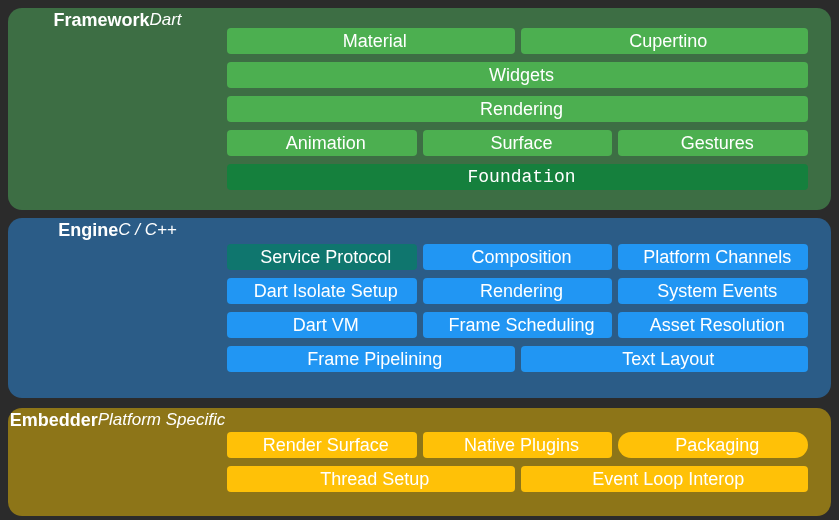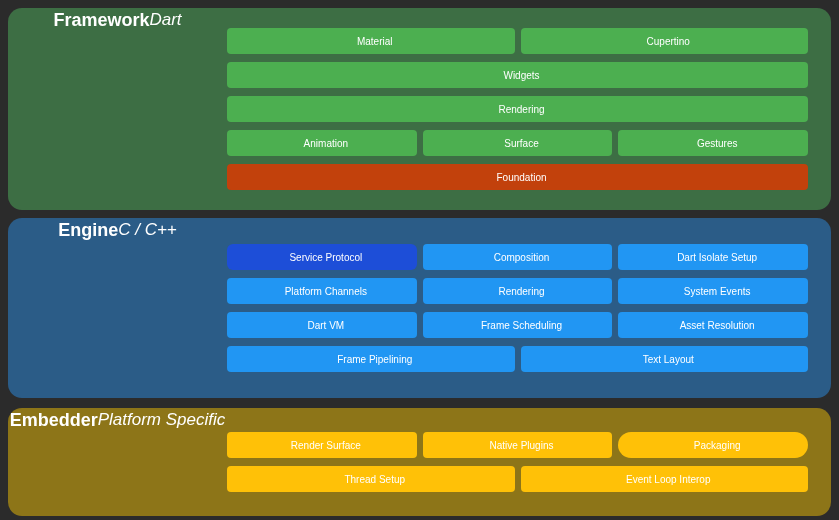--- a/index.html
+++ b/index.html
@@ -35,21 +35,21 @@
     margin-right: 23px;
     display: grid;
     grid-template-columns: repeat(6, 1fr);
     grid-auto-rows: 26px;
     gap: 8px 6px;
     align-content: center;
   }
   .chip {
     border-radius: 4px;
     color: #FFFFFF;
-    font-size: 10px;
+    font-size: 18px;
     font-weight: 500;
     display: flex;
     align-items: center;
     justify-content: center;
     white-space: nowrap;
     padding-left: 8px;
   }
   .span-full  { grid-column: span 6; }
   .span-half  { grid-column: span 3; }
   .span-third { grid-column: span 2; }
@@ -65,34 +65,34 @@
       <div class="layer-subtitle">Dart</div>
     </div>
     <div class="chips">
       <div class="chip span-half" style="background: rgb(76, 175, 80);">Material</div>
       <div class="chip span-half" style="background: rgb(76, 175, 80);">Cupertino</div>
       <div class="chip span-full" style="background: rgb(76, 175, 80);">Widgets</div>
       <div class="chip span-full" style="background: rgb(76, 175, 80);">Rendering</div>
       <div class="chip span-third" style="background: rgb(76, 175, 80);">Animation</div>
       <div class="chip span-third" style="background: rgb(76, 175, 80);">Surface</div>
       <div class="chip span-third" style="background: rgb(76, 175, 80);">Gestures</div>
-      <div class="chip span-full" style="background: #c2410c;">Foundation</div>
+      <div class="chip span-full" style="background: #15803d; font-family: Liberation Mono, monospace;">Foundation</div>
     </div>
   </div>
 
   <div class="layer-panel engine" style="background: rgb(43, 92, 135);">
     <div class="layer-label">
       <div class="layer-title">Engine</div>
       <div class="layer-subtitle">C / C++</div>
     </div>
     <div class="chips">
-      <div class="chip span-third" style="background: #1d4ed8; border-radius: 6px;">Service Protocol</div>
+      <div class="chip span-third" style="background: #0f766e;">Service Protocol</div>
       <div class="chip span-third" style="background: rgb(33, 150, 243);">Composition</div>
+      <div class="chip span-third" style="background: rgb(33, 150, 243);">Platform Channels</div>
       <div class="chip span-third" style="background: rgb(33, 150, 243);">Dart Isolate Setup</div>
-      <div class="chip span-third" style="background: rgb(33, 150, 243);">Platform Channels</div>
       <div class="chip span-third" style="background: rgb(33, 150, 243);">Rendering</div>
       <div class="chip span-third" style="background: rgb(33, 150, 243);">System Events</div>
       <div class="chip span-third" style="background: rgb(33, 150, 243);">Dart VM</div>
       <div class="chip span-third" style="background: rgb(33, 150, 243);">Frame Scheduling</div>
       <div class="chip span-third" style="background: rgb(33, 150, 243);">Asset Resolution</div>
       <div class="chip span-half" style="background: rgb(33, 150, 243);">Frame Pipelining</div>
       <div class="chip span-half" style="background: rgb(33, 150, 243);">Text Layout</div>
     </div>
   </div>
 

